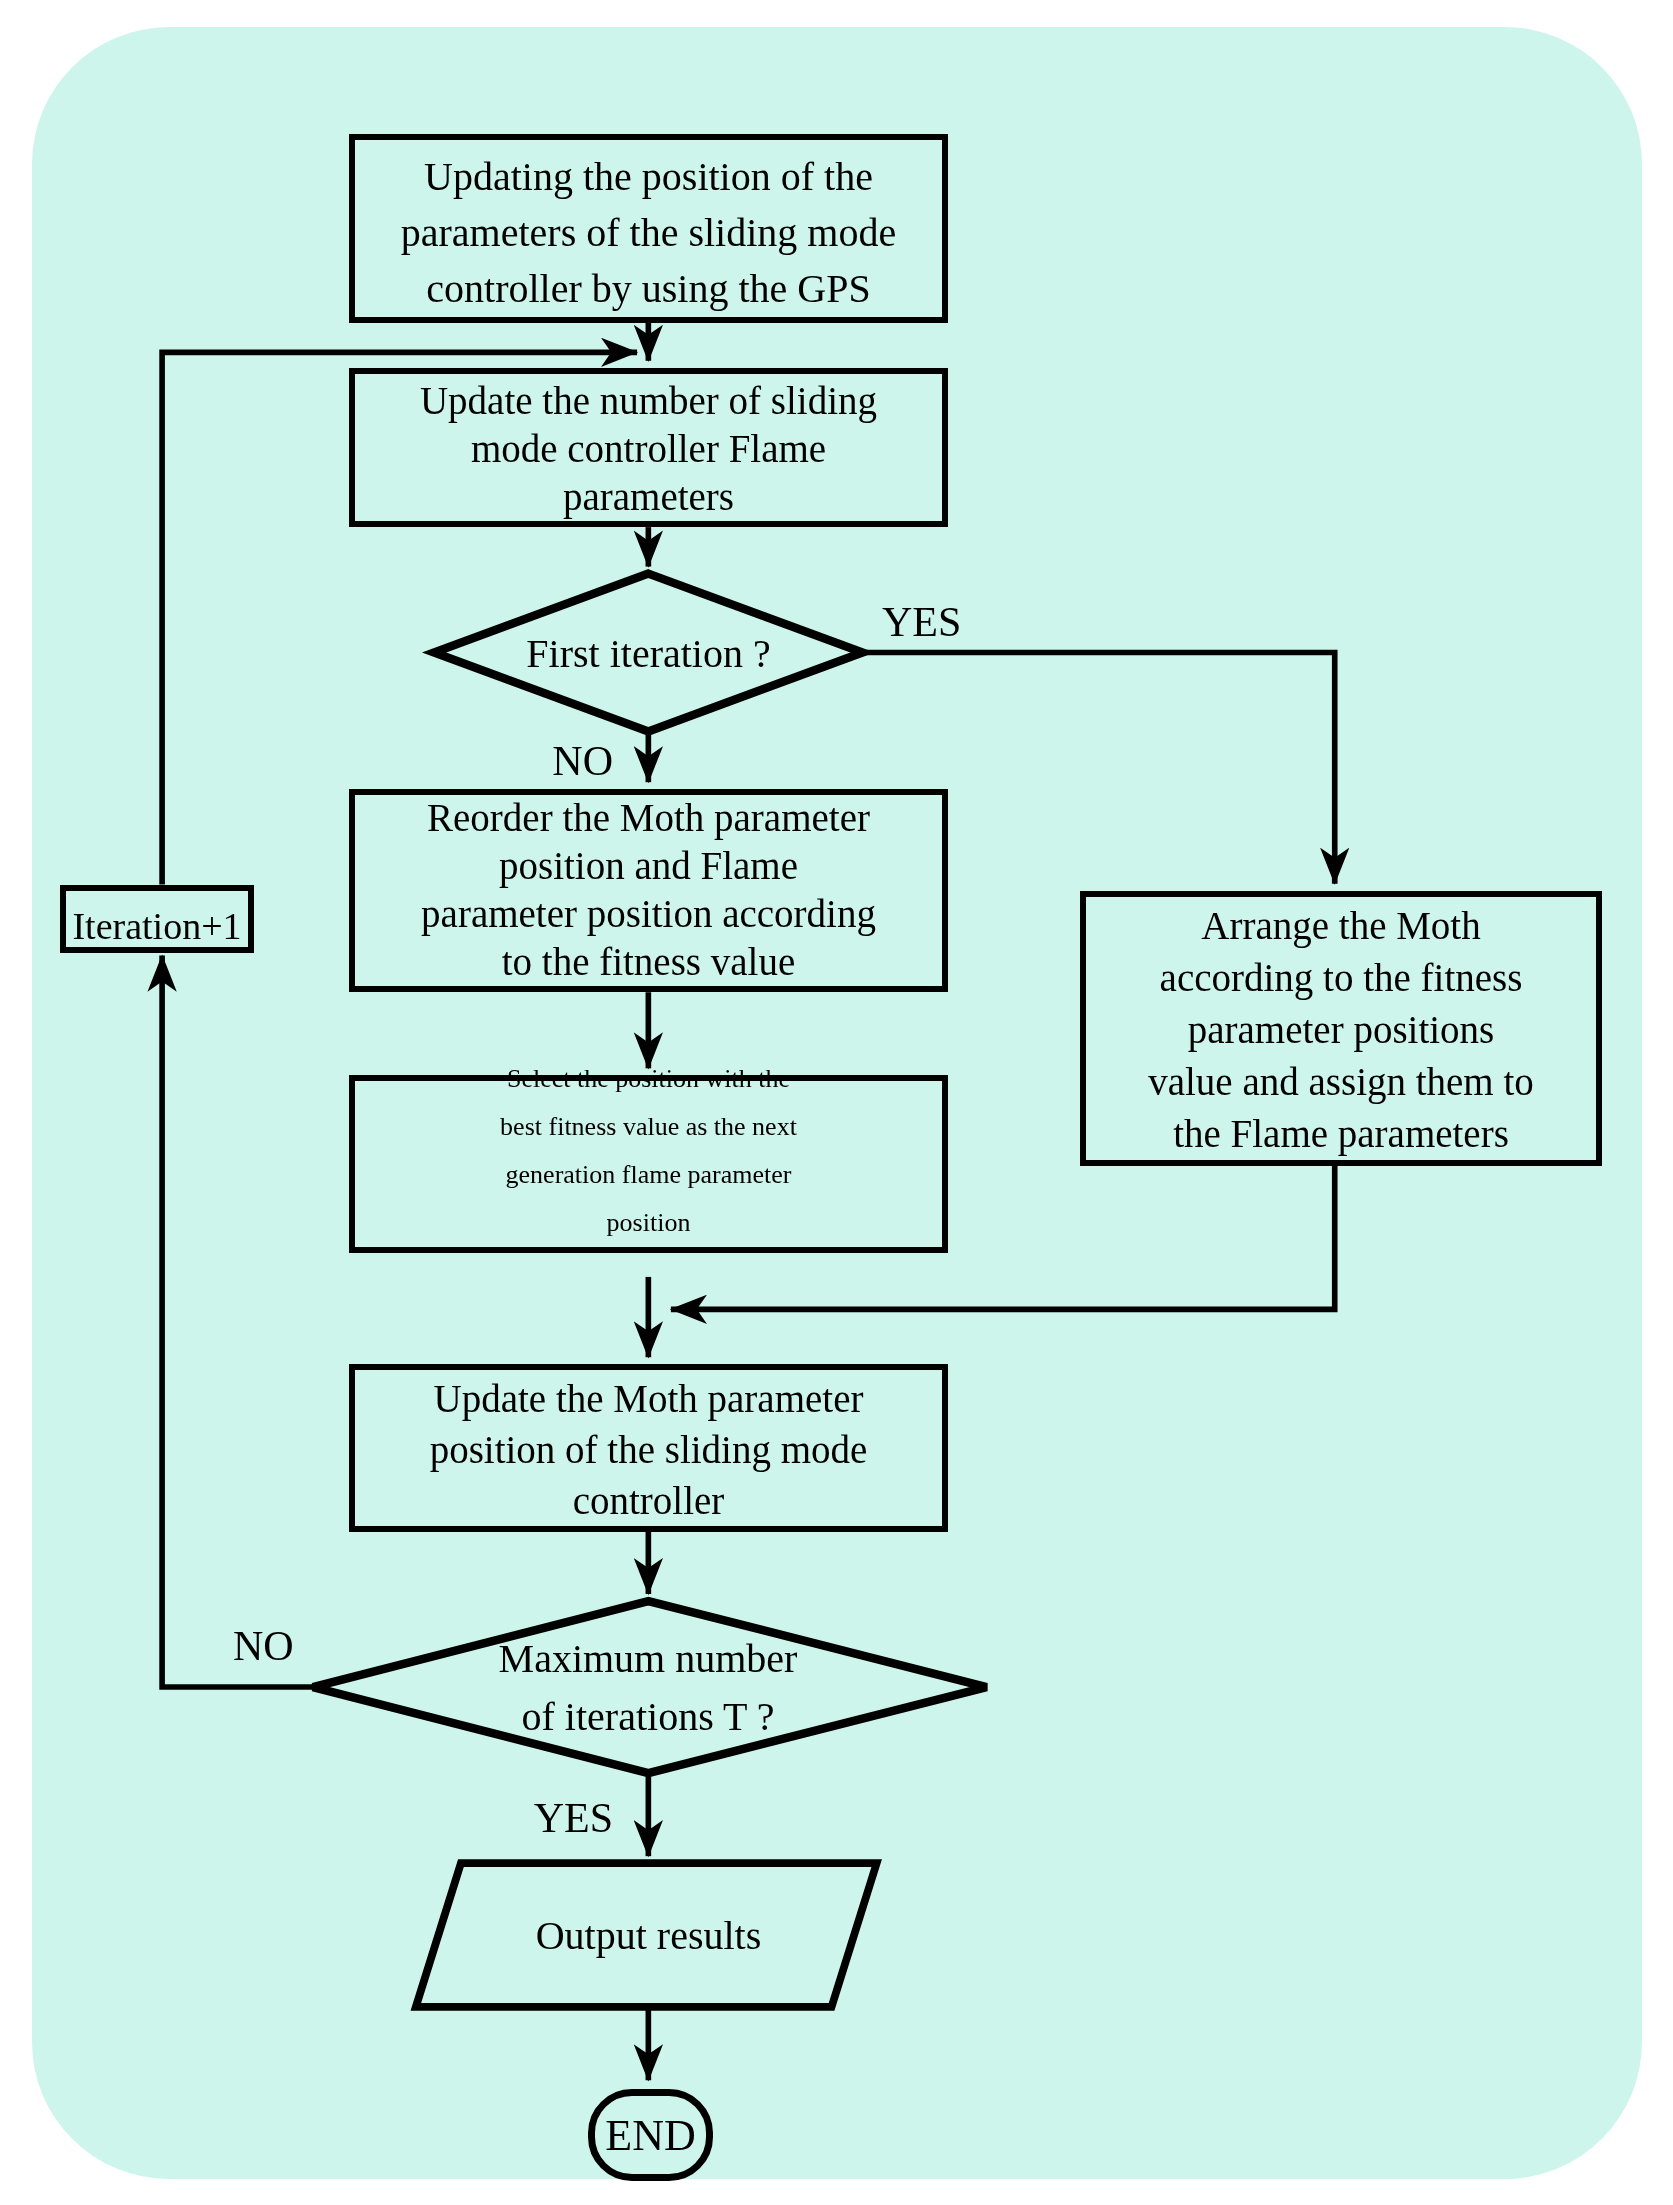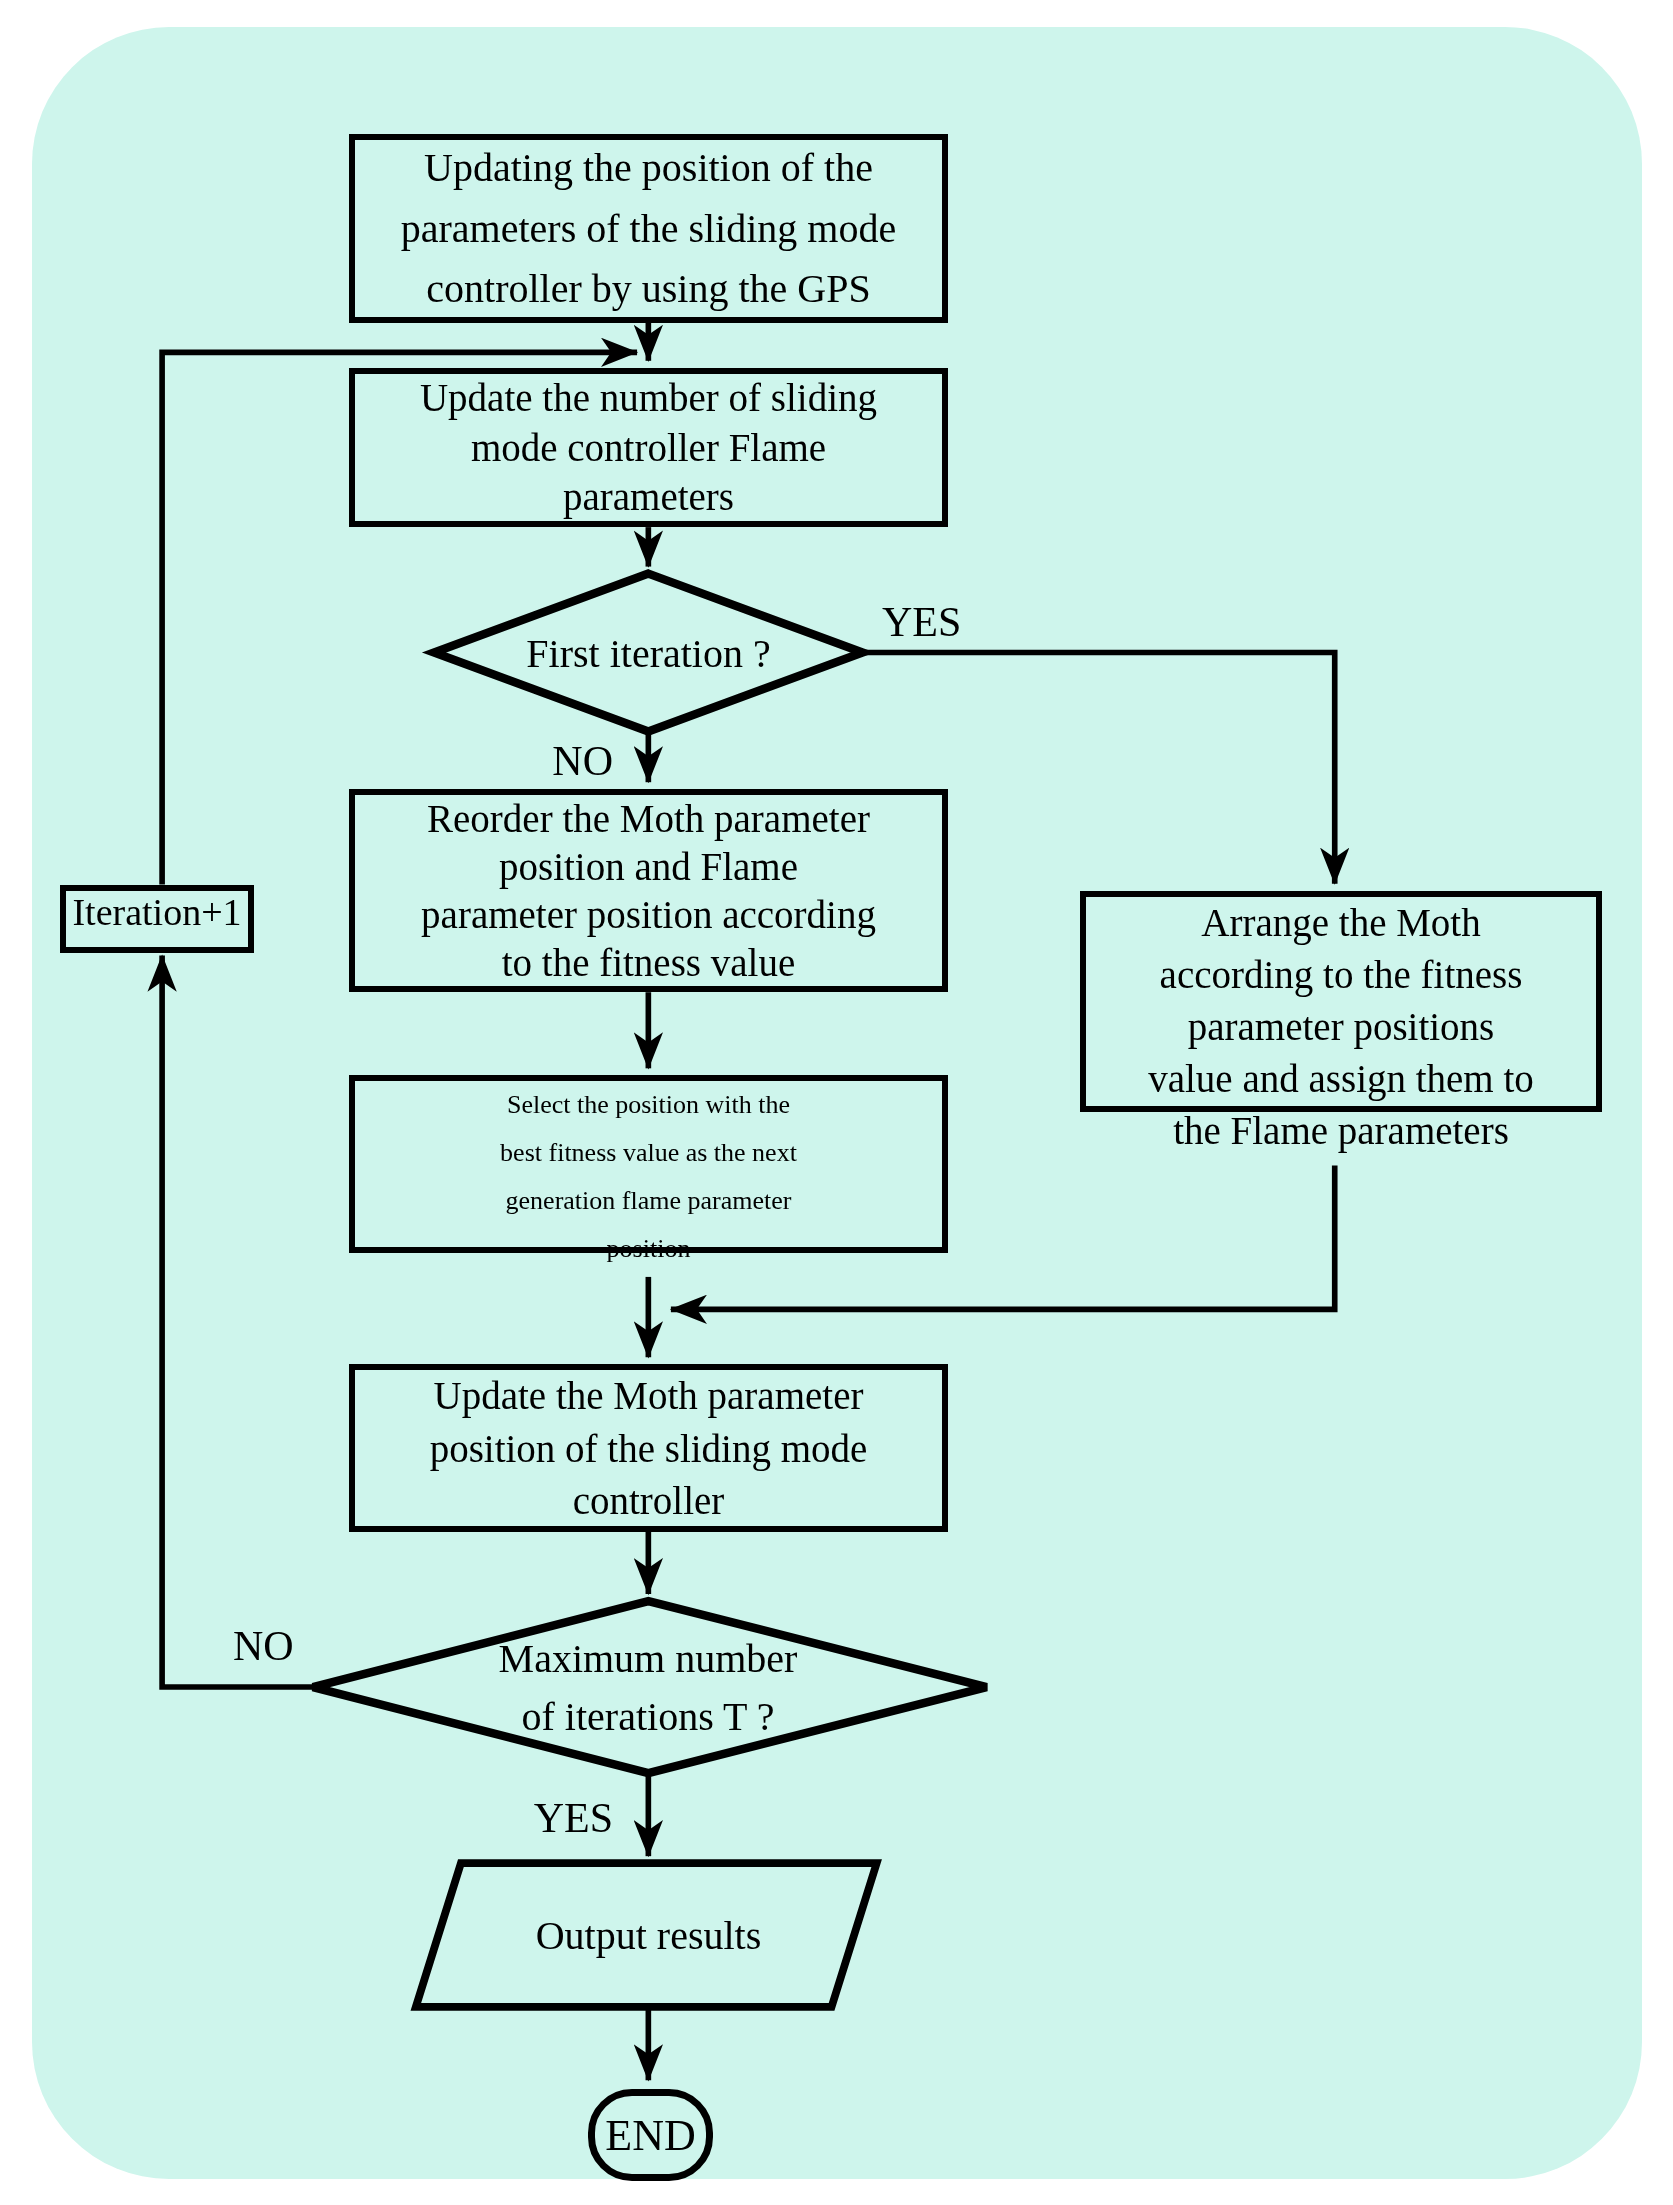--- a/index.html
+++ b/index.html
@@ -25,21 +25,21 @@
   }
   svg.wires{position:absolute;left:0;top:0;width:1673px;height:2205px;}
   svg.wires polyline{fill:none;stroke:var(--line);stroke-width:8;}
   svg.wires polygon.shape{fill:var(--panel);stroke:var(--line);stroke-width:12;stroke-linejoin:miter;}
   svg.wires polygon.para{stroke-width:11;}
   .node{
     position:absolute;
     border:6.3px solid var(--line);
     box-sizing:border-box;
     display:flex;flex-direction:column;
-    align-items:center;justify-content:space-between;
+    align-items:center;justify-content:flex-end;
     text-align:center;
     font-size:40px;line-height:56px;
   }
   .node .tl{white-space:pre;}
   .b{font-weight:normal;}
   .shape-text{
     position:absolute;
     display:flex;flex-direction:column;
     align-items:center;justify-content:center;
     text-align:center;
@@ -110,21 +110,21 @@
       <div class="tl"><span>to the fitness value</span></div>
     </div>
 
   <div class="node" style="left:349px;top:1075px;width:599px;height:178px;font-size:26px;line-height:48px;">
       <div class="tl"><span>Select the position with the</span></div>
       <div class="tl"><span>best </span><span class="b">fitness value</span><span> as the next</span></div>
       <div class="tl"><span>generation flame parameter</span></div>
       <div class="tl"><span>position</span></div>
     </div>
 
-  <div class="node" style="left:1080px;top:891px;width:522px;height:221px;font-size:39px;line-height:52px;">
+  <div class="node" style="left:1080px;top:891px;width:522px;height:275px;font-size:39px;line-height:52px;">
       <div class="tl"><span>Arrange the </span><span class="b">Moth</span></div>
       <div class="tl"><span>according to the fitness</span></div>
       <div class="tl"><span class="b">parameter</span><span> positions</span></div>
       <div class="tl"><span>value and assign them to</span></div>
       <div class="tl"><span>the </span><span class="b">Flame parameters</span></div>
     </div>
 
   <div class="node" style="left:349px;top:1364px;width:599px;height:168px;font-size:39px;line-height:51px;">
       <div class="tl"><span>Update the </span><span class="b">Moth parameter</span></div>
       <div class="tl"><span>position of the sliding mode</span></div>

